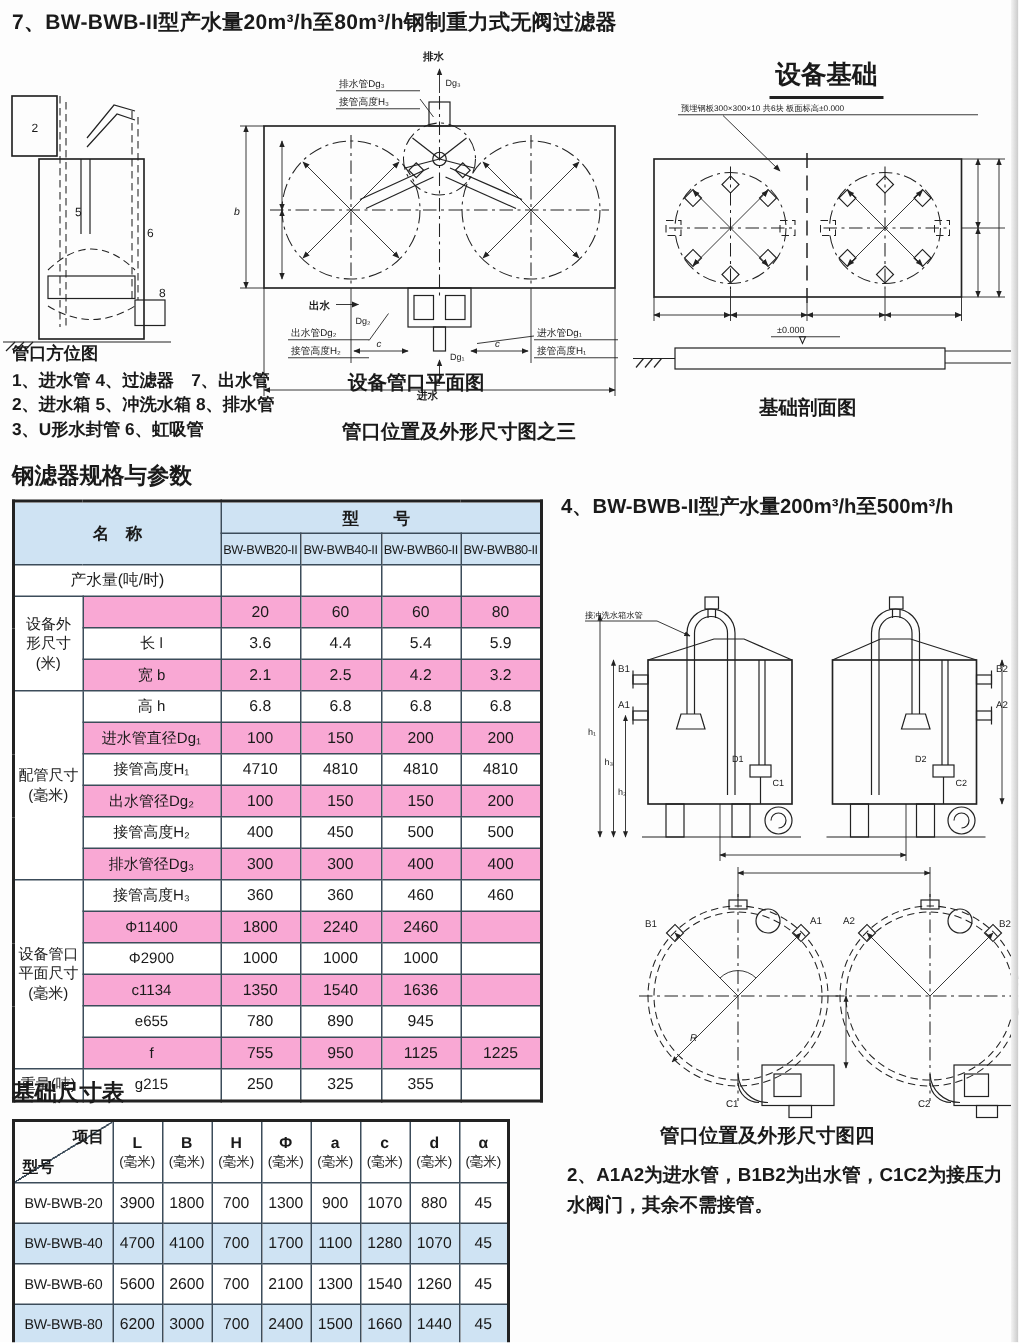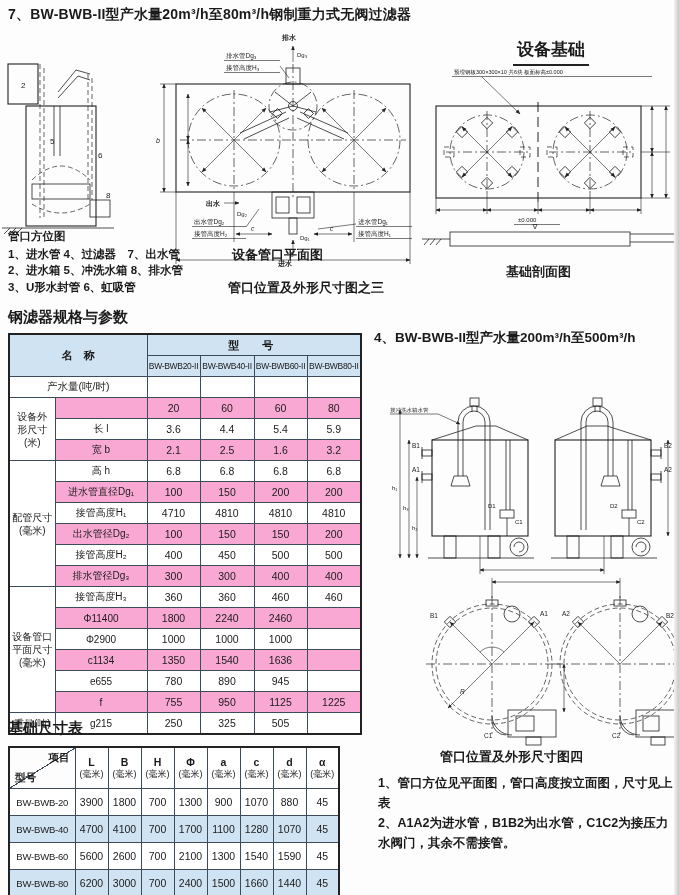--- a/index.html
+++ b/index.html
@@ -324,21 +324,21 @@
           <td class="lbl">长 l</td>
           <td class="val">3.6</td>
           <td class="val">4.4</td>
           <td class="val">5.4</td>
           <td class="val">5.9</td>
         </tr>
         <tr class="alt">
           <td class="lbl">宽 b</td>
           <td class="val">2.1</td>
           <td class="val">2.5</td>
-          <td class="val">1.6</td>
+          <td class="val">4.2</td>
           <td class="val">3.2</td>
         </tr>
         <tr>
           <td rowspan="6" class="grp">
             <div>配管尺寸</div>
             <div>(毫米)</div>
           </td>
           <td class="lbl">高 h</td>
           <td class="val">6.8</td>
           <td class="val">6.8</td>
@@ -427,21 +427,21 @@
           <td class="val">1125</td>
           <td class="val">1225</td>
         </tr>
         <tr>
           <td rowspan="1" class="grp">
             <div>重量(吨)</div>
           </td>
           <td class="lbl">g215</td>
           <td class="val">250</td>
           <td class="val">325</td>
-          <td class="val">505</td>
+          <td class="val">355</td>
           <td class="val"></td>
         </tr>
       </tbody>
   </table>
 
   <div class="abs h-sec" style="left:8px;top:719px;">基础尺寸表</div>
 
   <table class="base">
     <colgroup>
       <col style="width:66px">
@@ -494,21 +494,21 @@
           <td>45</td>
         </tr>
         <tr>
           <td class="model">BW-BWB-60</td>
           <td>5600</td>
           <td>2600</td>
           <td>700</td>
           <td>2100</td>
           <td>1300</td>
           <td>1540</td>
-          <td>1590</td>
+          <td>1260</td>
           <td>45</td>
         </tr>
         <tr class="alt">
           <td class="model">BW-BWB-80</td>
           <td>6200</td>
           <td>3000</td>
           <td>700</td>
           <td>2400</td>
           <td>1500</td>
           <td>1660</td>
@@ -670,18 +670,17 @@
     <text x="72" y="122" font-size="6.5" font-style="italic">R</text>
     <text x="96" y="166" font-size="6.5">C1</text>
     <text x="224" y="166" font-size="6.5">C2</text>
 
     <line x1="176" y1="92" x2="176" y2="140" class="dim" marker-start="url(#arrQ)" marker-end="url(#arrQ)"></line>
   </svg>
 
   <div class="abs caption" style="left:440px;top:748px;">管口位置及外形尺寸图四</div>
 
   <div class="abs notes" style="left:378px;top:773px;">
-    <div>1、管口方位见平面图，管口高度按立面图，尺寸见上表</div>
     <div>2、A1A2为进水管，B1B2为出水管，C1C2为接压力水阀门，其余不需接管。</div>
   </div>
 
   <div class="paper-edge"></div>
 </div>
 
 </body></html>

